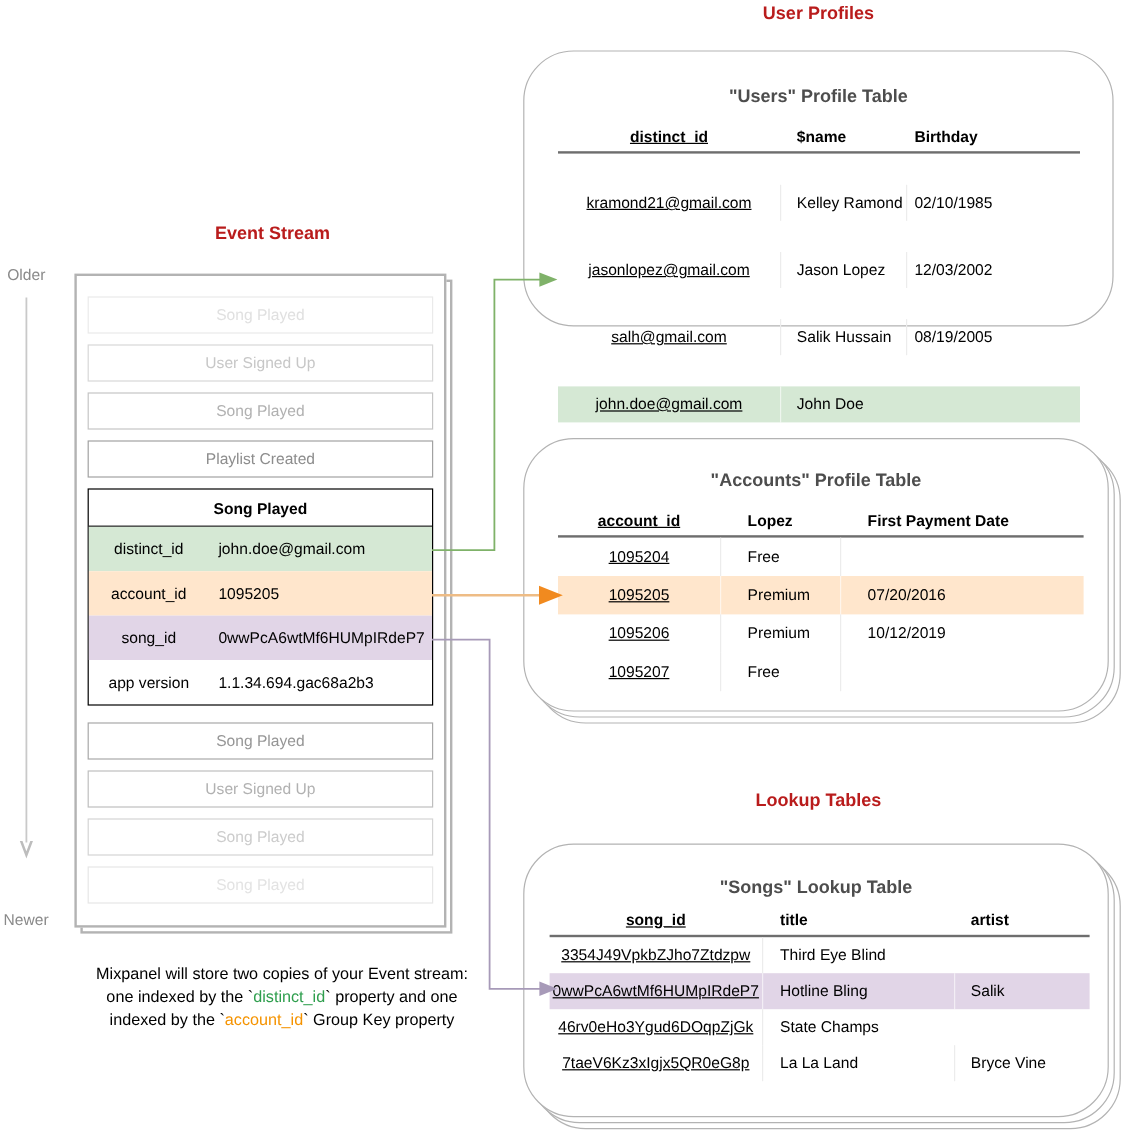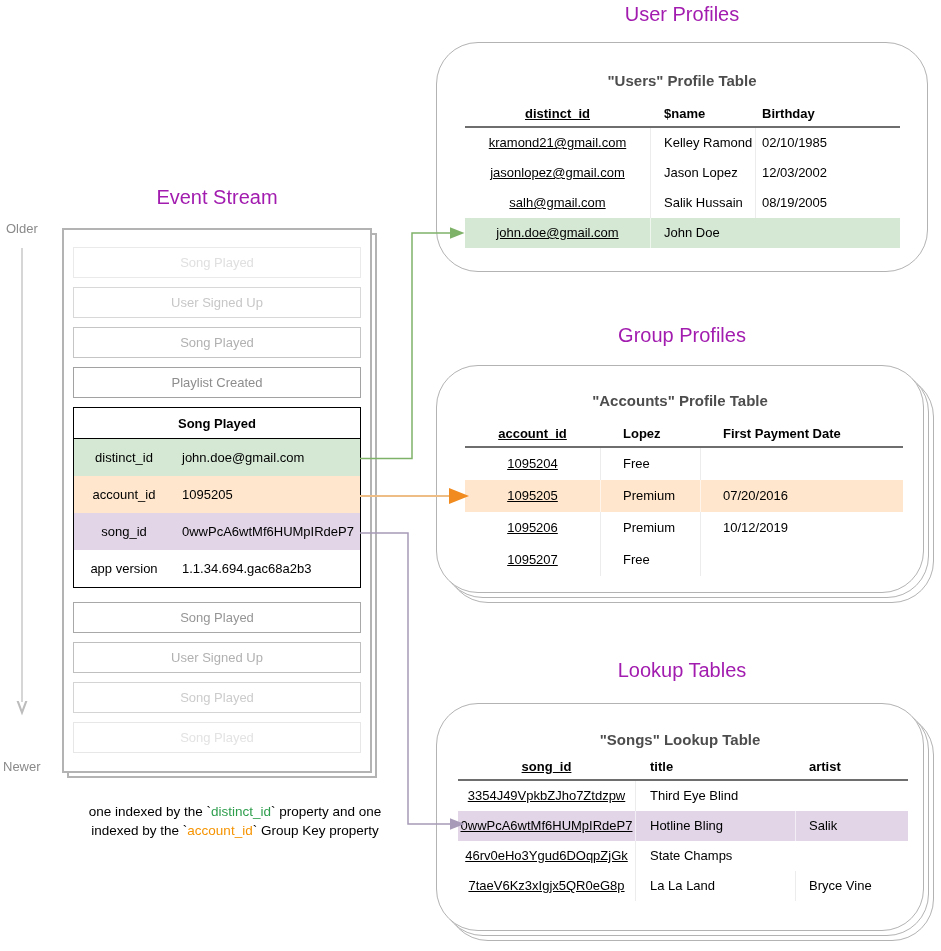--- a/index.html
+++ b/index.html
@@ -5,23 +5,23 @@
   :root{
     --green-fill:#d5e8d4; --green-stroke:#7fb269;
     --orange-fill:#ffe6cc; --orange-line:#eebc85; --orange-head:#f18a1f;
     --purple-fill:#e1d5e7; --purple-stroke:#a79ab8;
     --card-border:#b3b3b3; --note-green:#2e9e4d; --note-orange:#f59300;
   }
   html,body{margin:0;padding:0;background:#fff;}
   body{font-family:"Liberation Sans","DejaVu Sans",sans-serif;color:#000;}
   .canvas{position:relative;width:941px;height:951px;background:#fff;overflow:hidden;}
 
-  .section-title{position:absolute;text-align:center;font-size:20px;font-weight:400;color:#a21caf;}
+  .section-title{position:absolute;text-align:center;font-size:15px;font-weight:700;color:#b91c1c;}
   #title-user{left:436px;top:3px;width:492px;}
-  #title-event{left:62px;top:186px;width:310px;}
+  #title-event{left:72px;top:186px;width:310px;}
   #title-group{left:436px;top:324px;width:492px;}
   #title-lookup{left:436px;top:659px;width:492px;}
 
   
   .card{position:absolute;}
   .layer{position:absolute;inset:0;background:#fff;border:1.5px solid var(--card-border);border-radius:42px;box-sizing:border-box;}
   .off1{transform:translate(5px,5px);}
   .off2{transform:translate(10px,10px);}
   .card-inner{position:absolute;inset:0;}
   #card-users{left:436px;top:42px;width:492px;height:230px;}
@@ -41,21 +41,21 @@
   .thead{height:26px;font-weight:700;}
   .tsep{height:1.5px;background:#6e6e6e;}
   .tcell{box-sizing:border-box;}
   .dtable .trow .tcell:first-child{text-decoration:underline;text-align:center;}
   .tbody .tcell:nth-child(n+2){border-left:1px solid #ececec;height:100%;display:flex;align-items:center;}
   .thead .tcell:nth-child(n+2){border-left:1px solid transparent;}
   .hl-green{background:var(--green-fill);}  .hl-orange{background:var(--orange-fill);}
   .hl-purple{background:var(--purple-fill);} .hl-none{background:transparent;}
   .hl-green .tcell:nth-child(n+2),.hl-orange .tcell:nth-child(n+2),.hl-purple .tcell:nth-child(n+2){border-left-color:rgba(255,255,255,.6);}
 
-  #users-table .tbody{height:30px;}
+  #users-table .tbody{height:30px;margin-top:26px;}
   #users-table .tcell:nth-child(1){width:185px;}
   #users-table .tcell:nth-child(2){width:105px;padding-left:13px;}
   #users-table .tcell:nth-child(3){width:145px;padding-left:6px;}
 
   #accounts-table .tbody{height:32px;}
   #accounts-table .tcell:nth-child(1){width:135px;}
   #accounts-table .tcell:nth-child(2){width:100px;padding-left:22px;}
   #accounts-table .tcell:nth-child(3){width:203px;padding-left:22px;}
 
   #songs-table .tbody{height:30px;}
@@ -267,20 +267,21 @@
           <div class="trow tbody">
             <div class="tcell">7taeV6Kz3xIgjx5QR0eG8p</div>
             <div class="tcell">La La Land</div>
             <div class="tcell">Bryce Vine</div>
           </div>
         </div>
     </div>
   </div>
 
   <div id="note">
+    <div>Mixpanel will store two copies of your Event stream:</div>
     <div><span>one indexed by the `</span><span class="note-green">distinct_id</span><span>` property and one</span></div>
     <div><span>indexed by the `</span><span class="note-orange">account_id</span><span>` Group Key property</span></div>
   </div>
 
   <svg id="connectors" width="941" height="951">
     <defs>
       <marker id="ah-green" markerWidth="11" markerHeight="10" refX="1" refY="5" orient="auto">
         <path d="M0,1 L10,5 L0,9 z" fill="#7fb269"></path>
         </marker>
       <marker id="ah-orange" markerWidth="11" markerHeight="10" refX="1" refY="5" orient="auto">

